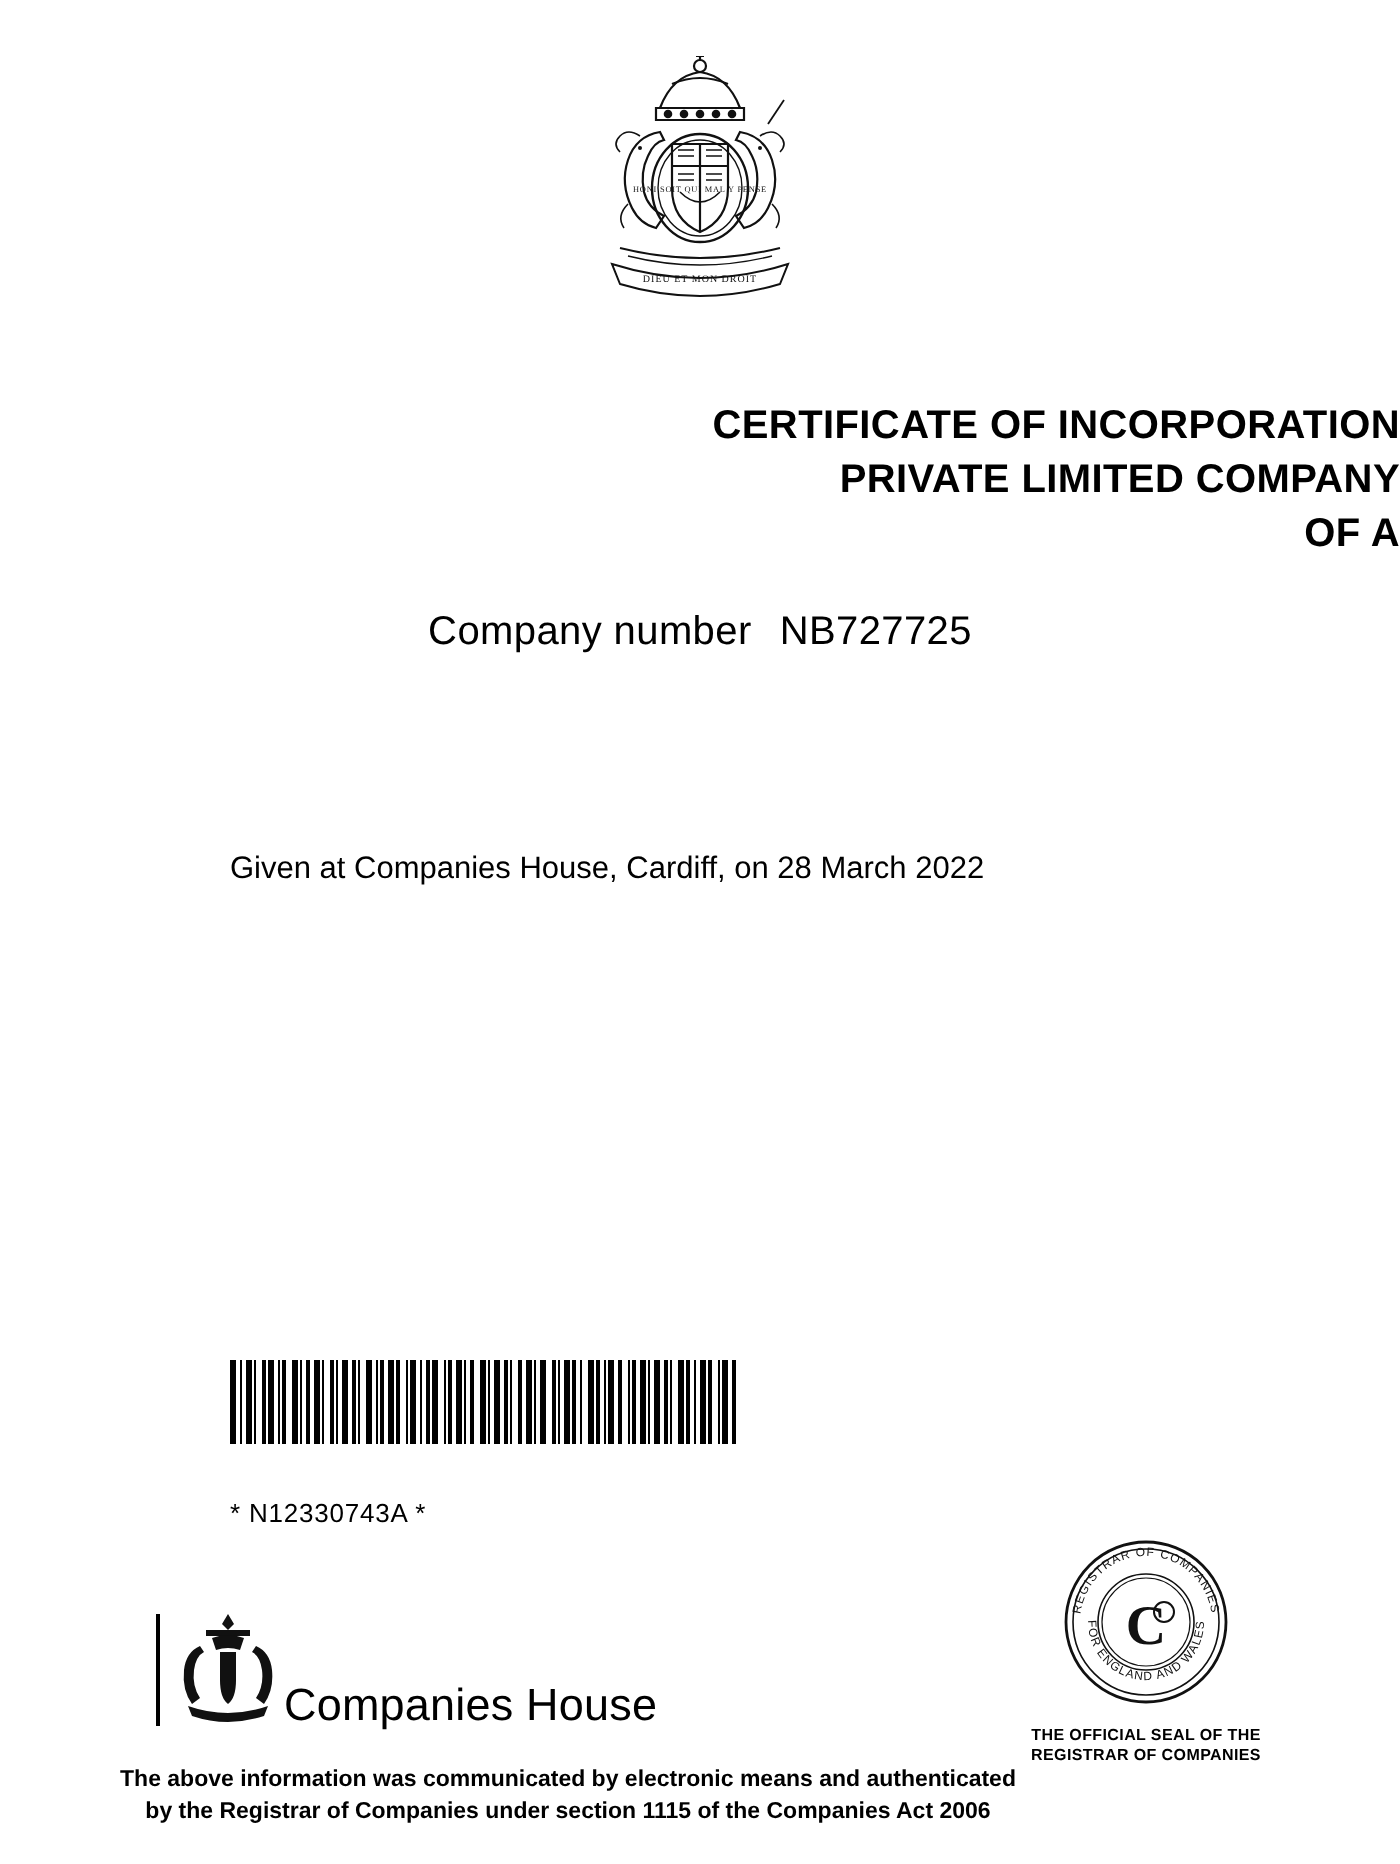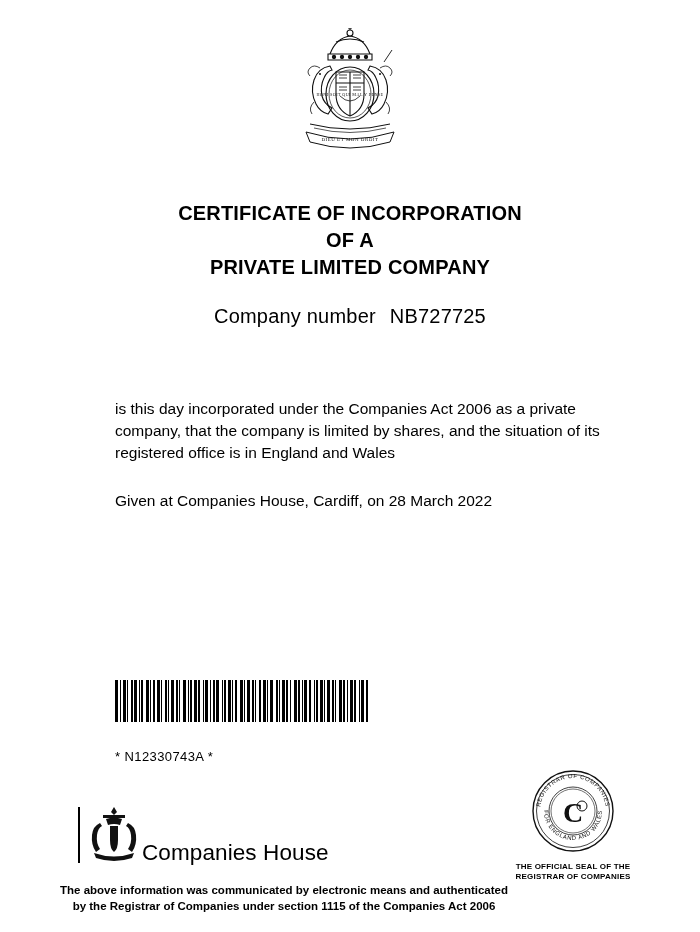--- a/index.html
+++ b/index.html
@@ -32,21 +32,21 @@
     text-align: center;
   }
   .crest svg { display: inline-block; }
 
   
   .title-block {
     position: absolute;
     top: 200px;
     left: 0;
     width: 700px;
-    text-align: center;
+    text-align: right;
     font-weight: bold;
     font-size: 20px;
     line-height: 27px;
     letter-spacing: 0.2px;
   }
   .title-line { display: block; }
 
   .company-number {
     position: absolute;
     top: 305px;
@@ -205,30 +205,29 @@
 
         <path d="M26 104 q44 14 88 0 l-4 10 q-40 12 -80 0 z" fill="#fff" stroke-width="1"></path>
       </g>
       <text x="70" y="68" font-family="'Liberation Serif', serif" font-size="4.2" text-anchor="middle" fill="#111" letter-spacing="0.4">HONI SOIT QUI MAL Y PENSE</text>
       <text x="70" y="113" font-family="'Liberation Serif', serif" font-size="5" text-anchor="middle" fill="#111" letter-spacing="0.5">DIEU ET MON DROIT</text>
     </svg>
   </div>
 
   <div class="title-block">
     <span class="title-line">CERTIFICATE OF INCORPORATION</span>
+    <span class="title-line">PRIVATE LIMITED COMPANY</span>
     <span class="title-line">OF A</span>
-    <span class="title-line">PRIVATE LIMITED COMPANY</span>
   </div>
 
   <div class="company-number">
     <span>Company number</span><span class="num">NB727725</span>
   </div>
 
   <div class="body-block">
-    <p class="para para-2">is this day incorporated under the Companies Act 2006 as a private company, that the company is limited by shares, and the situation of its registered office is in England and Wales</p>
     <p class="para given">Given at Companies House, Cardiff, on 28 March 2022</p>
   </div>
 
   <div class="barcode-wrap">
     <div class="barcode">
       <i style="width:3px"></i>
         <i style="width:2px;background:#fff"></i>
       <i style="width:1px"></i>
         <i style="width:2px;background:#fff"></i>
       <i style="width:3px"></i>

